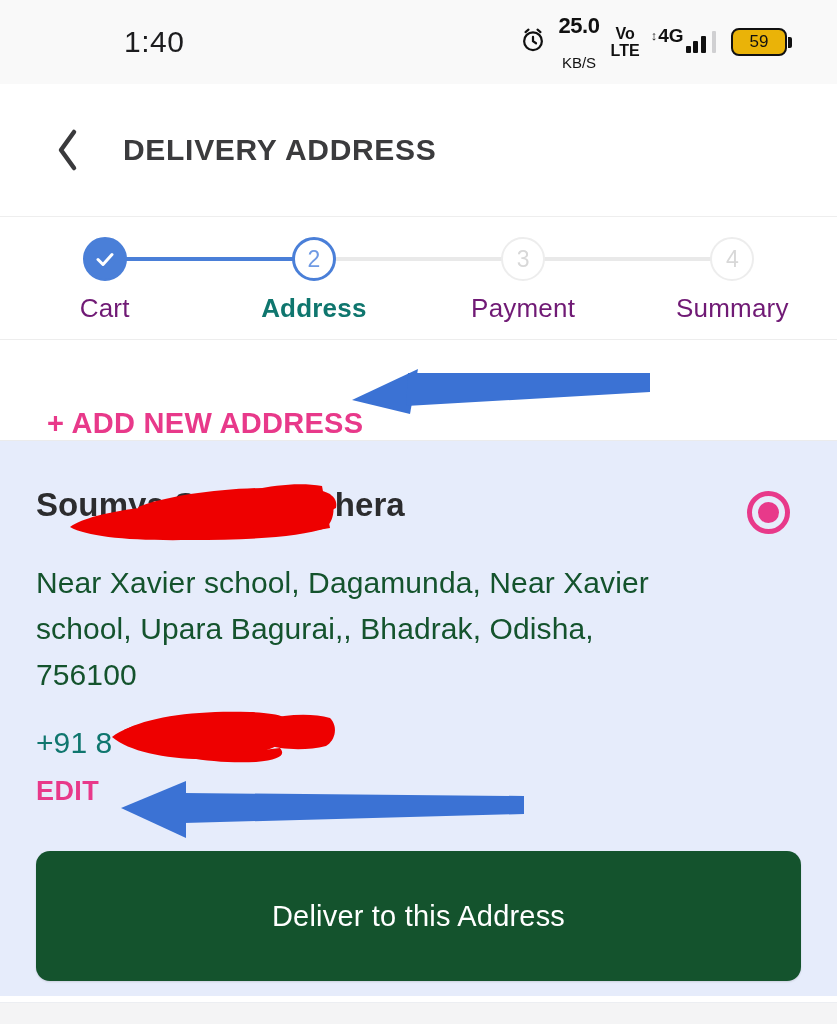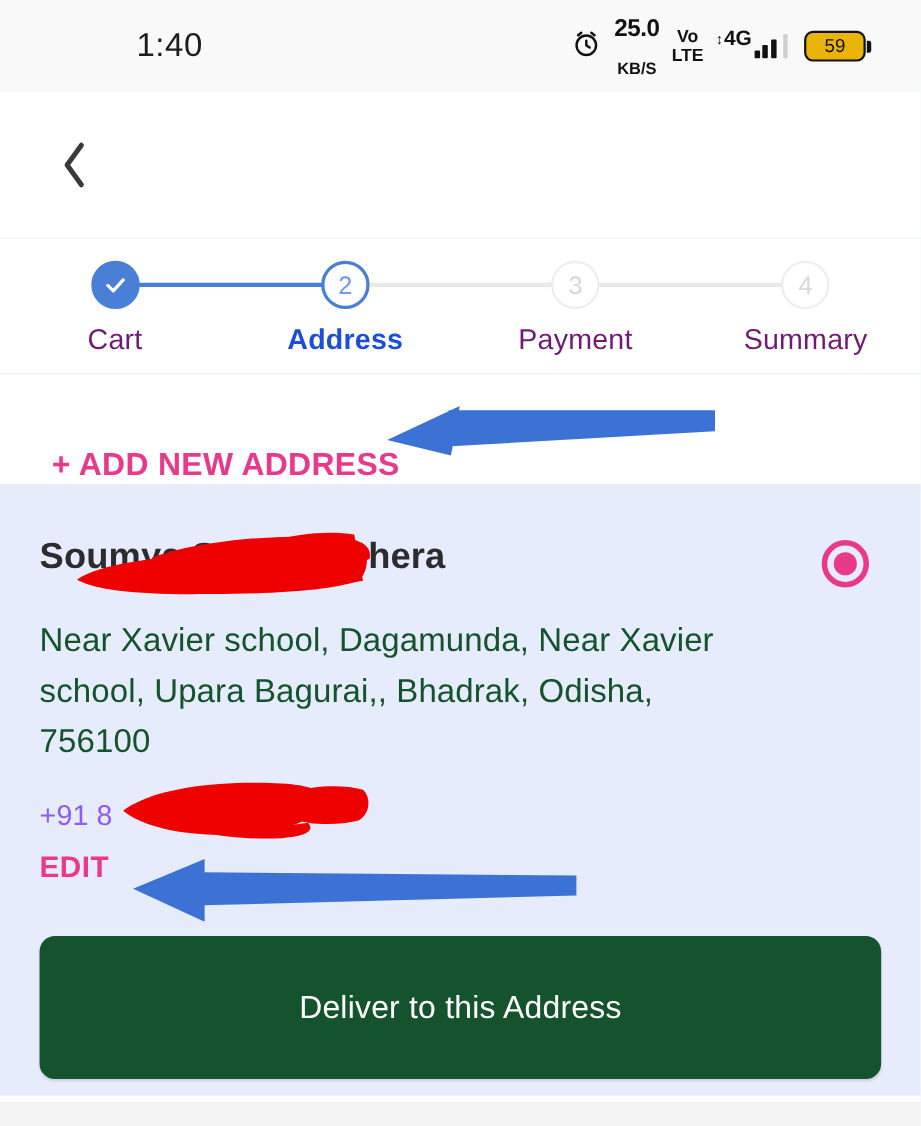--- a/index.html
+++ b/index.html
@@ -42,21 +42,21 @@
   }
   .alarm-icon { display: block; }
   .net-speed {
     display: flex;
     flex-direction: column;
     align-items: center;
     line-height: 1;
     color: #111;
   }
   .net-speed .val { font-size: 22px; font-weight: 700; letter-spacing: -0.4px; }
-  .net-speed .unit { font-size: 15px; font-weight: 700; margin-top: 18px; }
+  .net-speed .unit { font-size: 15px; font-weight: 400; margin-top: 18px; }
   .volte {
     display: flex;
     flex-direction: column;
     align-items: center;
     line-height: 1;
     color: #111;
     font-weight: 700;
   }
   .volte .t { font-size: 16px; }
   .volte .b { font-size: 16px; margin-top: 1px; }
@@ -210,21 +210,21 @@
   .step-circle.todo {
     border: 2.5px solid #ededed;
     color: #d8d8d8;
   }
   .step-label {
     margin-top: 12px;
     font-size: 26px;
     color: #701a75;
     letter-spacing: 0.2px;
   }
-  .step-label.current { color: #1d4ed8; font-weight: 700; }
+  .step-label.current { color: #0f766e; font-weight: 700; }
 
   
   .add-address-row {
     background: #ffffff;
     height: 101px;
     display: flex;
     align-items: flex-end;
     border-bottom: 1.5px solid #ebebeb;
     box-sizing: border-box;
   }
@@ -281,22 +281,22 @@
   .address-lines {
     margin-top: 26px;
     font-size: 30px;
     color: #14532d;
     line-height: 46px;
     max-width: 640px;
     letter-spacing: 0.1px;
   }
   .phone-line {
     margin-top: 28px;
-    font-size: 26px;
-    color: #8b5cf6;
+    font-size: 30px;
+    color: #0f766e;
     letter-spacing: 0.1px;
   }
   .edit-link {
     margin-top: 16px;
     font-size: 27px;
     font-weight: 700;
     color: #e8398a;
     letter-spacing: 0.4px;
     display: inline-block;
     cursor: pointer;
@@ -376,20 +376,21 @@
     </span>
   </div>
 </div>
 
 <div class="app-bar">
   <div class="back-btn">
     <svg width="26" height="44" viewBox="0 0 26 44" fill="none" stroke="#3a3a3c" stroke-width="4.5" stroke-linecap="round" stroke-linejoin="round">
       <path d="M19 4 6 22l13 18"></path>
     </svg>
   </div>
+  <div class="app-title">DELIVERY ADDRESS</div>
 </div>
 
 <div class="stepper">
   <div class="stepper-inner">
     <div class="step-track"></div>
     <div class="step-track-done"></div>
     <div class="steps">
       <div class="step">
         <div class="step-circle done">
           <svg width="24" height="24" viewBox="0 0 24 24" fill="none" stroke="#fff" stroke-width="3" stroke-linecap="round" stroke-linejoin="round">

